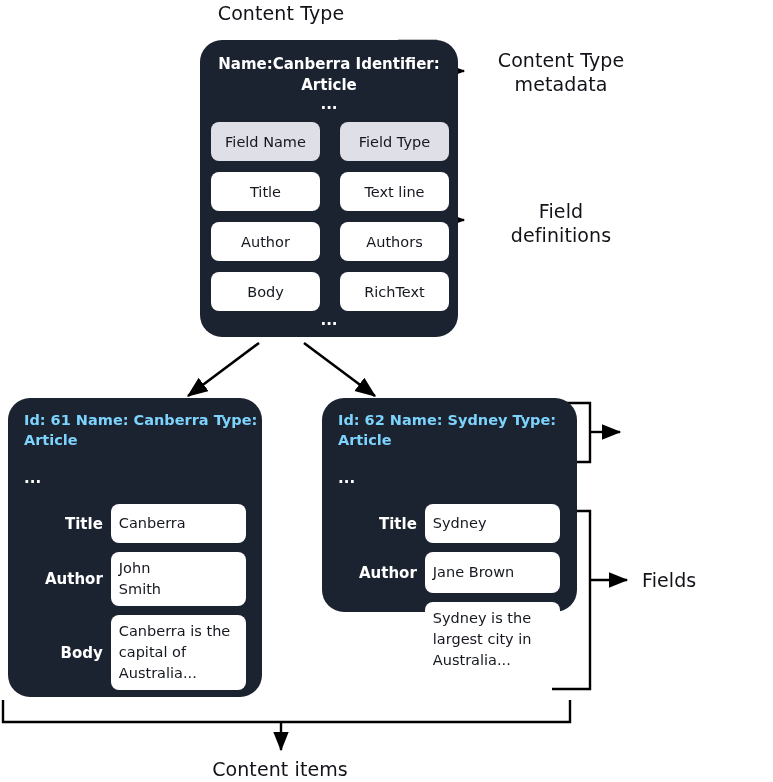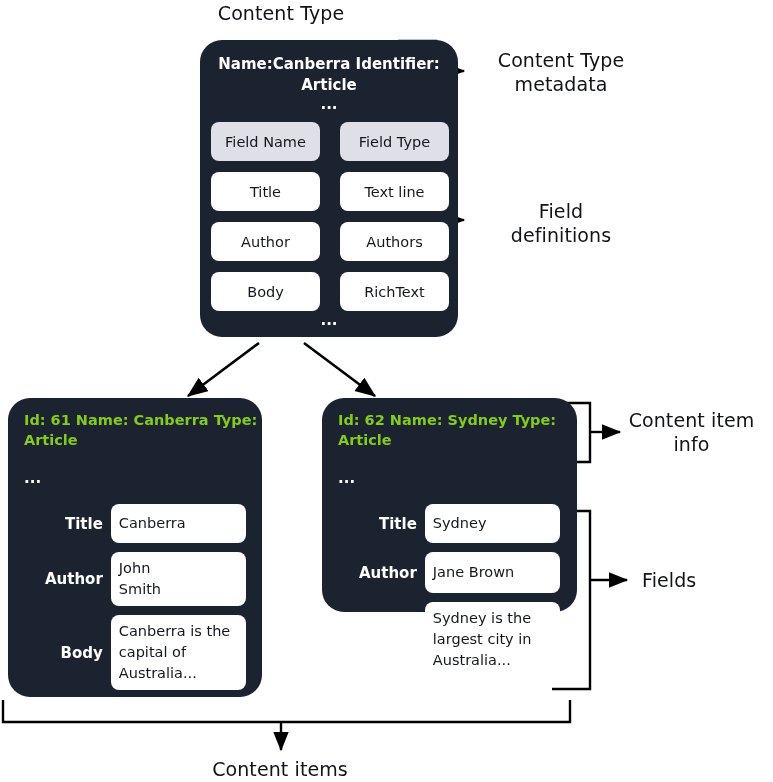--- a/index.html
+++ b/index.html
@@ -155,21 +155,21 @@
   }
   .cell.value {
     background: #ffffff;
   }
 
   
   .ci-meta {
     position: absolute;
     left: 16px;
     top: 12px;
-    color: #84cc16;
+    color: #7dd3fc;
     font-weight: bold;
     font-size: 14.5px;
     line-height: 20px;
     text-align: left;
   }
   .ci-ellipsis {
     position: absolute;
     left: 16px;
     top: 74px;
     color: #ffffff;
@@ -266,22 +266,20 @@
   </svg>
 
   <div class="outer-label" id="title-content-type">Content Type</div>
 
   <div class="outer-label" id="label-ct-metadata">Content Type
 metadata</div>
 
   <div class="outer-label" id="label-field-definitions">Field
 definitions</div>
 
-  <div class="outer-label" id="label-content-item-info">Content item
-info</div>
 
   <div class="outer-label" id="label-fields">Fields</div>
 
   <div class="outer-label" id="label-content-items">Content items</div>
 
   <div class="card" id="card-content-type">
     <div class="ct-meta">Name:Canberra
 Identifier: Article</div>
     <div class="ellipsis ct-ellipsis">...</div>
 

